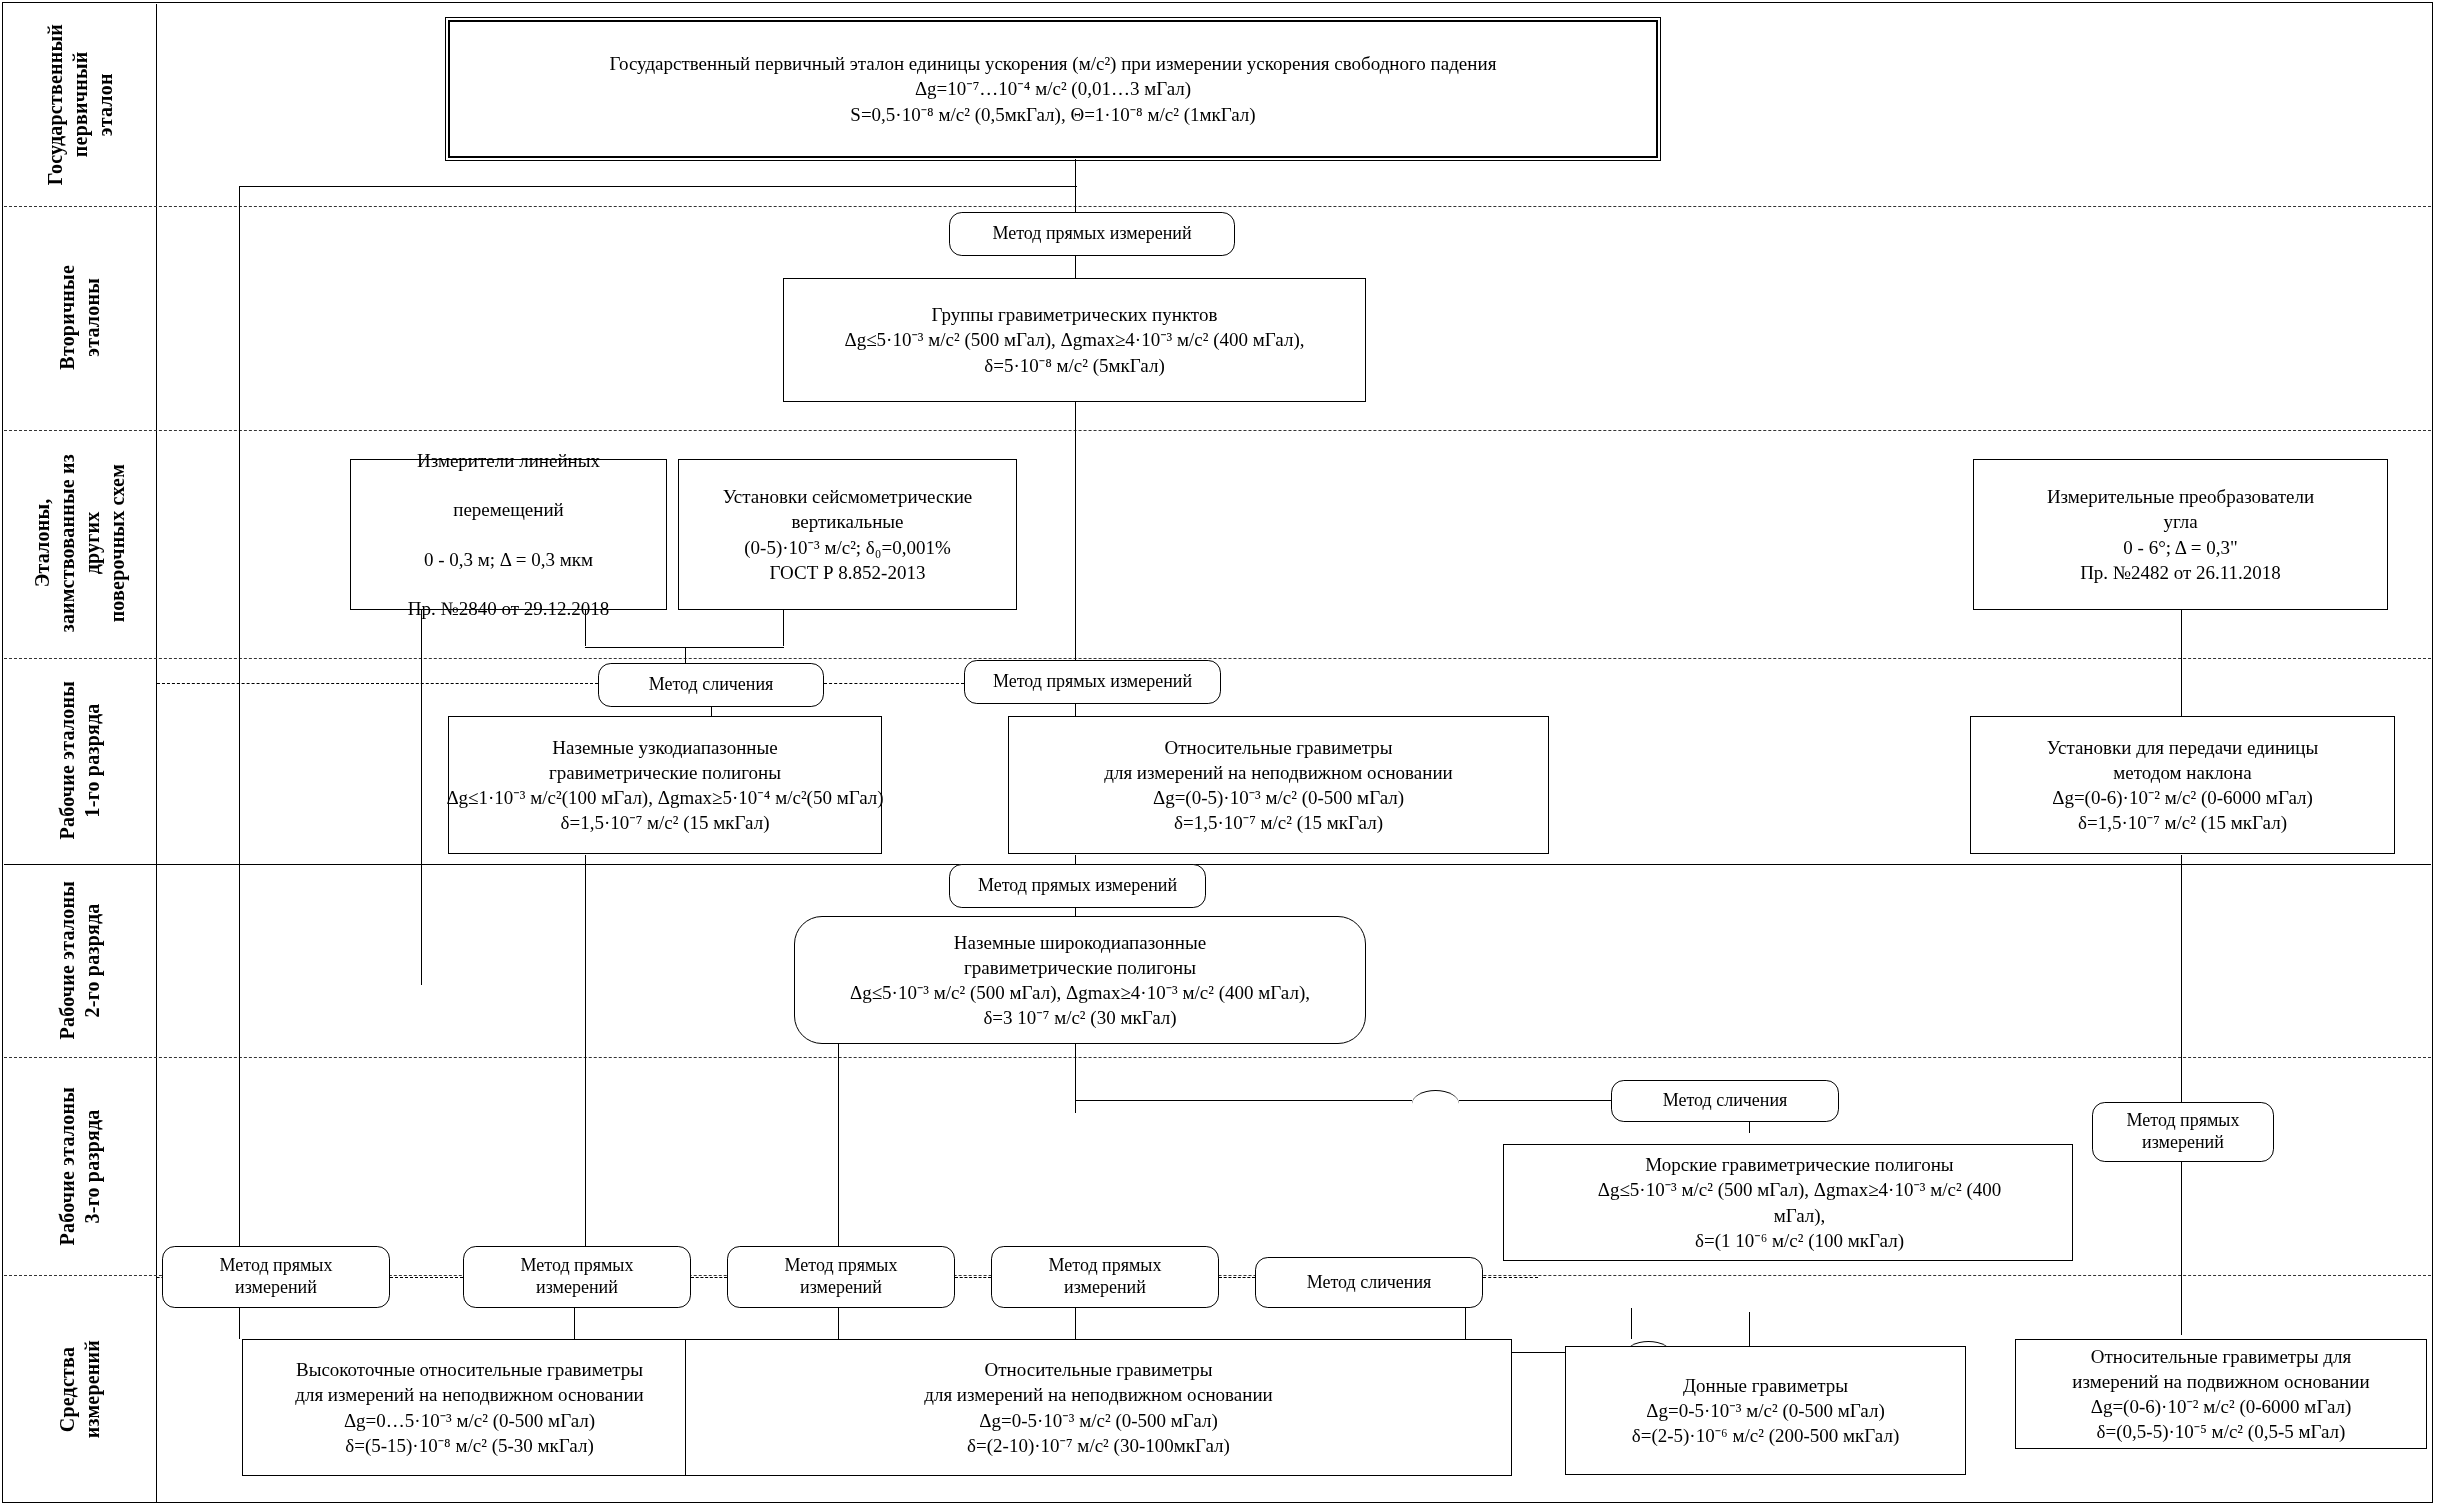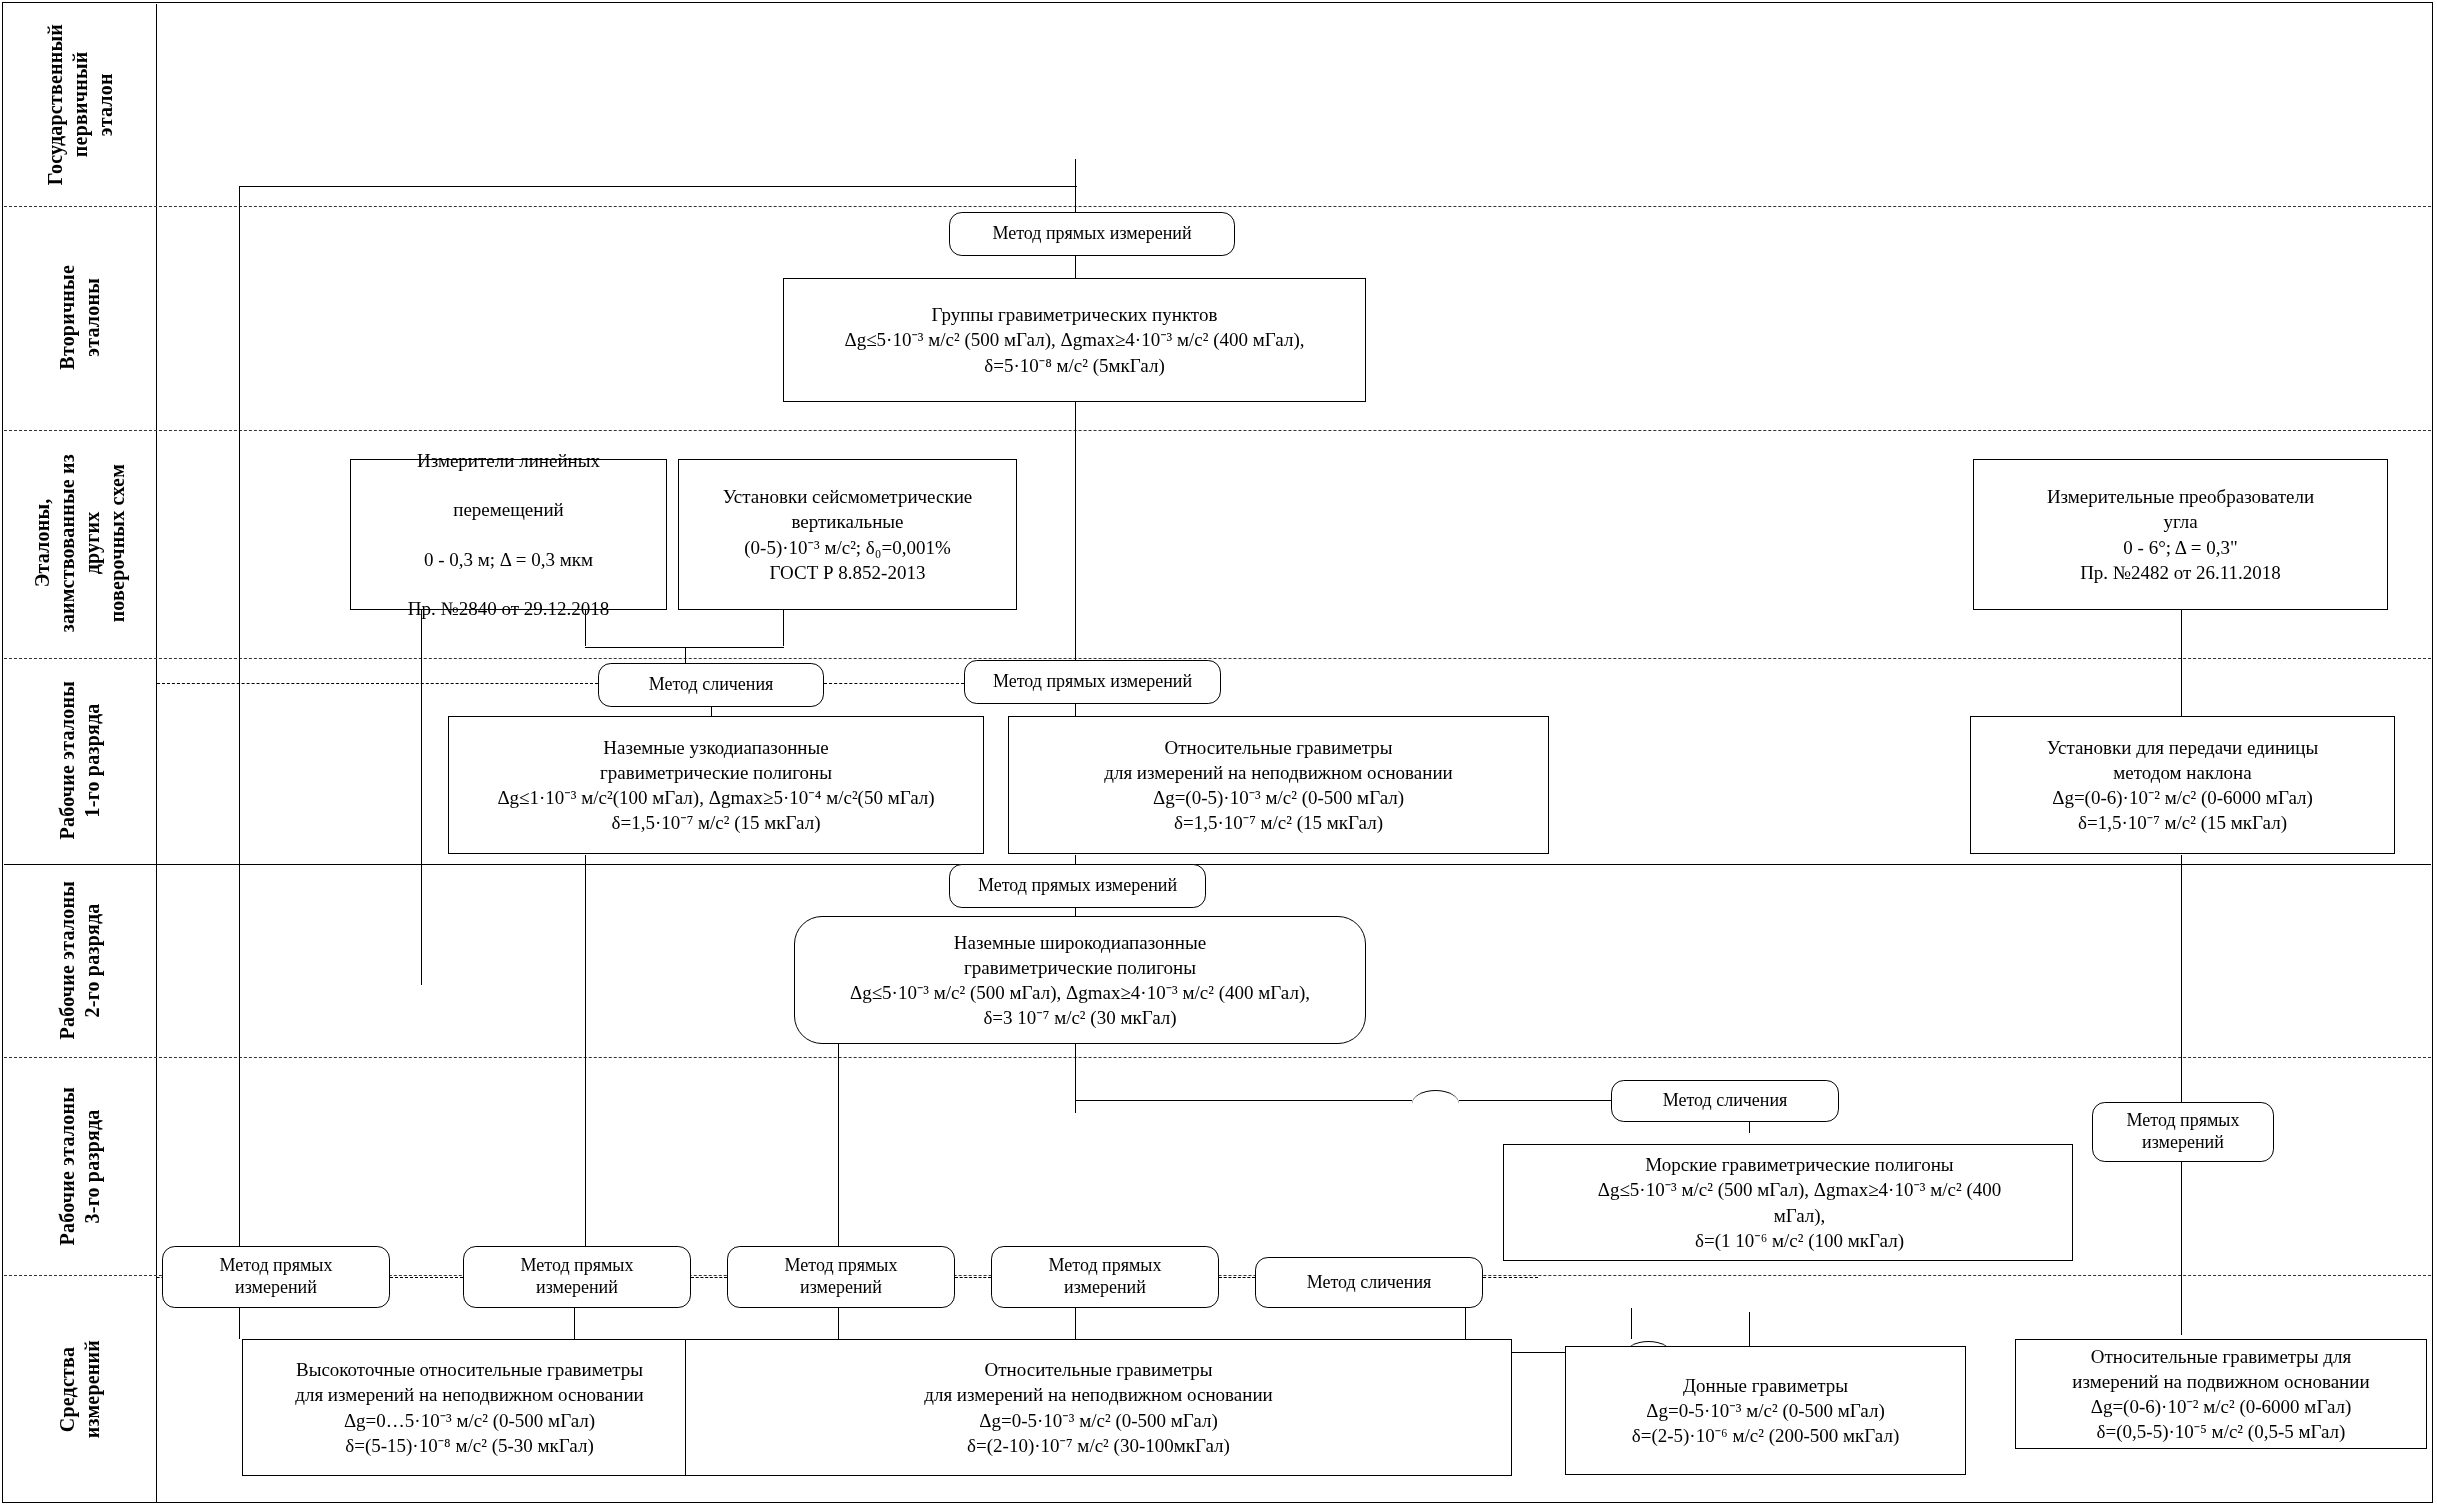--- a/index.html
+++ b/index.html
@@ -139,20 +139,25 @@
       </div>
   </div>
 
   <div class="lvl-sep" style="top:206px;"></div>
   <div class="lvl-sep" style="top:430px;"></div>
   <div class="lvl-sep" style="top:658px;"></div>
   <div class="lvl-sep solid" style="top:864px;"></div>
   <div class="lvl-sep" style="top:1057px;"></div>
   <div class="lvl-sep" style="top:1275px;"></div>
 
+  <div class="box dbl" style="left:448px;top:20px;width:1210px;height:138px;">
+    <span class="ln">Государственный первичный эталон единицы ускорения (м/с²) при измерении ускорения свободного падения</span>
+    <span class="ln">Δg=10⁻⁷…10⁻⁴ м/с² (0,01…3 мГал)</span>
+    <span class="ln">S=0,5·10⁻⁸ м/с² (0,5мкГал), Θ=1·10⁻⁸ м/с² (1мкГал)</span>
+  </div>
 
   <div class="vline" style="left:1075px;top:159px;height:75px;"></div>
 
   <div class="hline" style="left:239px;top:186px;width:838px;"></div>
   <div class="vline" style="left:239px;top:186px;height:262px;"></div>
 
   <div class="pill" style="left:949px;top:212px;width:286px;height:44px;">
     <span>Метод прямых измерений</span>
   </div>
 
@@ -199,21 +204,21 @@
     <span>Метод сличения</span>
   </div>
 
   <div class="pill" style="left:964px;top:660px;width:257px;height:44px;">
     <span>Метод прямых измерений</span>
   </div>
 
   <div class="vline" style="left:711px;top:707px;height:22px;"></div>
   <div class="vline" style="left:1075px;top:703px;height:25.5px;"></div>
 
-  <div class="box" style="left:448px;top:716px;width:536px;height:138px;">
+  <div class="box" style="left:448px;top:716px;width:434px;height:138px;">
     <span class="ln">Наземные узкодиапазонные</span>
     <span class="ln">гравиметрические полигоны</span>
     <span class="ln">Δg≤1·10⁻³ м/с²(100 мГал), Δgmax≥5·10⁻⁴ м/с²(50 мГал)</span>
     <span class="ln">δ=1,5·10⁻⁷ м/с² (15 мкГал)</span>
   </div>
 
   <div class="box" style="left:1008px;top:716px;width:541px;height:138px;">
     <span class="ln">Относительные гравиметры</span>
     <span class="ln">для измерений на неподвижном основании</span>
     <span class="ln">Δg=(0-5)·10⁻³ м/с² (0-500 мГал)</span>

